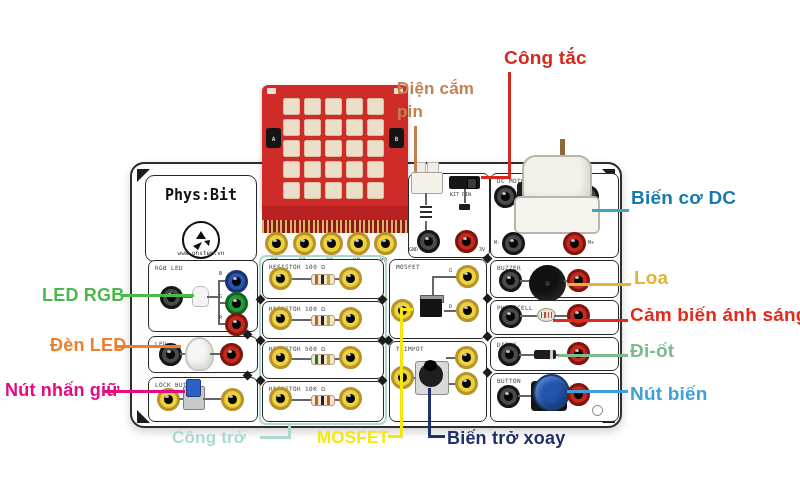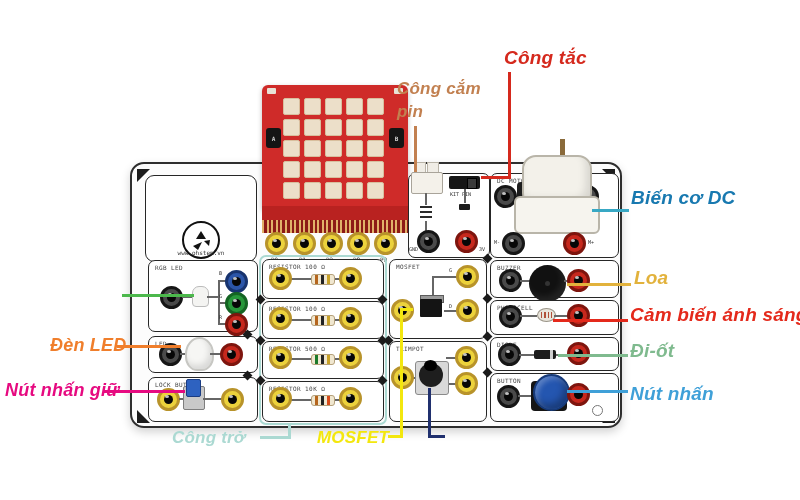--- a/index.html
+++ b/index.html
@@ -17,21 +17,21 @@
   .jack::after{content:"";position:absolute;left:5px;top:4px;width:4px;height:3px;border-radius:50%;background:rgba(255,255,255,.75);}
   .jack.yellow{background:#ecd23c;border:3px solid #b8932a;}
   .jack.black{background:#4a4a4a;border:3px solid #161616;}
   .jack.red{background:#c6281d;border:3px solid #7e150e;}
   .jack.blue{background:#2b55a8;border:3px solid #17336e;}
   .jack.green{background:#27973a;border:3px solid #146423;}
   .wire{position:absolute;background:#666;}
   .rivet{position:absolute;width:7px;height:7px;background:#1b1b1b;transform:rotate(45deg);}
   .corner{position:absolute;width:0;height:0;}
   
-  .alabel{position:absolute;font-weight:bold;font-size:18px;white-space:nowrap;letter-spacing:.2px;font-style:italic;}
+  .alabel{position:absolute;font-weight:bold;font-size:18px;white-space:nowrap;letter-spacing:.2px;}
   .aline{position:absolute;}
   
   #microbit{position:absolute;left:262px;top:85px;width:146px;height:124px;background:#cf2b29;
             border-radius:6px 6px 2px 2px;box-shadow:0 2px 5px rgba(0,0,0,.25);}
   #led-matrix{position:absolute;left:283px;top:98px;display:grid;grid-template-columns:repeat(5,17px);grid-auto-rows:17px;gap:4px;}
   .led-cell{background:#ecdfc9;border:1px solid #d8bf9e;border-radius:2px;box-sizing:border-box;}
   .mb-btn{position:absolute;width:15px;height:20px;background:#141414;border-radius:3px;color:#cfcfcf;
           font:bold 6px "DejaVu Sans Mono",monospace;display:flex;align-items:center;justify-content:center;}
   #edge-strip{position:absolute;left:262px;top:206px;width:146px;height:27px;background:#b92220;}
   #edge-pins{position:absolute;left:0;bottom:0;width:100%;height:13px;
@@ -45,20 +45,21 @@
 <div id="stage">
 
   <div id="board"></div>
 
   <div class="corner" style="left:137px;top:169px;border-top:13px solid #1c1c1c;border-right:13px solid transparent;"></div>
   <div class="corner" style="left:602px;top:169px;border-top:13px solid #1c1c1c;border-left:13px solid transparent;"></div>
   <div class="corner" style="left:137px;top:410px;border-bottom:13px solid #1c1c1c;border-right:13px solid transparent;"></div>
   <div class="corner" style="left:602px;top:410px;border-bottom:13px solid #1c1c1c;border-left:13px solid transparent;"></div>
 
   <div class="panel" style="left:145px;top:175px;width:112px;height:87px;border-radius:9px;">
+    <div style="position:absolute;left:0;top:10px;width:100%;text-align:center;font-family:'DejaVu Sans Mono',monospace;font-weight:bold;font-size:15px;color:#111;">Phys:Bit</div>
     <div style="position:absolute;left:50%;top:45px;transform:translateX(-50%);width:34px;height:34px;border:2.5px solid #111;border-radius:50%;display:flex;align-items:center;justify-content:center;">
       <svg width="22" height="22" viewBox="0 0 22 22">
           <polygon points="11,2 16,10 6,10" fill="#111"></polygon>
           <polygon points="3,17 12,13 8,21" fill="#111"></polygon>
           <polygon points="19,17 14,12 20,11" fill="#111"></polygon>
         </svg>
     </div>
     <div style="position:absolute;left:0;bottom:5px;width:100%;text-align:center;font:6px 'DejaVu Sans Mono',monospace;color:#333;">www.ohstem.vn</div>
   </div>
 
@@ -310,51 +311,53 @@
   <div class="rivet" style="left:484px;top:295px;"></div>
   <div class="rivet" style="left:484px;top:333px;"></div>
   <div class="rivet" style="left:484px;top:369px;"></div>
   <div class="rivet" style="left:385px;top:337px;"></div>
   <div style="position:absolute;left:592px;top:405px;width:11px;height:11px;border:1.5px solid #777;border-radius:50%;box-sizing:border-box;"></div>
 
   <div class="alabel" style="left: 504px; top: 47px; font-size: 19px; color: rgb(213, 41, 29);">Công tắc</div>
   <div class="aline" style="left: 508px; top: 72px; width: 3px; height: 106px; background-color: rgb(213, 41, 29);"></div>
   <div class="aline" style="left: 481px; top: 176px; width: 30px; height: 3px; background-color: rgb(213, 41, 29);"></div>
 
-  <div class="alabel" style="left: 397px; top: 78px; font-size: 17px; width: 95px; white-space: normal; line-height: 1.35; color: rgb(194, 128, 80);">Công cắm pin</div>
+  <div class="alabel" style="left: 397px; top: 78px; font-size: 17px; width: 95px; white-space: normal; line-height: 1.35; color: rgb(194, 128, 80);">Điện cắm pin</div>
   <div class="aline" style="left: 414px; top: 126px; width: 3px; height: 46px; background-color: rgb(194, 128, 80);"></div>
 
   <div class="alabel" style="left: 631px; top: 187px; font-size: 19px; color: rgb(24, 121, 176);">Biến cơ DC</div>
   <div class="aline" style="left: 592px; top: 209px; width: 37px; height: 3px; background-color: rgb(56, 168, 196);"></div>
 
   <div class="alabel" style="left: 634px; top: 267px; font-size: 19px; color: rgb(226, 178, 60);">Loa</div>
   <div class="aline" style="left: 567px; top: 283px; width: 64px; height: 3px; background-color: rgb(226, 178, 60);"></div>
 
   <div class="alabel" style="left: 630px; top: 304px; font-size: 19px; color: rgb(228, 41, 27);">Cảm biến ánh sáng</div>
   <div class="aline" style="left: 553px; top: 319px; width: 75px; height: 3px; background-color: rgb(228, 41, 27);"></div>
 
   <div class="alabel" style="left: 630px; top: 340px; font-size: 19px; color: rgb(127, 186, 142);">Đi-ốt</div>
   <div class="aline" style="left: 558px; top: 354px; width: 70px; height: 3px; background-color: rgb(127, 186, 142);"></div>
 
-  <div class="alabel" style="left: 630px; top: 383px; font-size: 19px; color: rgb(63, 160, 216);">Nút nhấn</div>
+  <div class="alabel" style="left: 630px; top: 383px; font-size: 19px; color: rgb(63, 160, 216);">Nút biến</div>
   <div class="aline" style="left: 567px; top: 390px; width: 61px; height: 3px; background-color: rgb(63, 160, 216);"></div>
 
+  <div class="alabel" style="left: 42px; top: 285px; font-size: 18px; color: rgb(76, 184, 76);">LED RGB</div>
   <div class="aline" style="left: 122px; top: 294px; width: 72px; height: 3px; background-color: rgb(76, 184, 76);"></div>
 
   <div class="alabel" style="left: 50px; top: 335px; font-size: 18px; color: rgb(240, 126, 43);">Đèn LED</div>
   <div class="aline" style="left: 117px; top: 345px; width: 64px; height: 3px; background-color: rgb(240, 126, 43);"></div>
 
   <div class="alabel" style="left: 5px; top: 380px; font-size: 18px; color: rgb(230, 10, 128);">Nút nhấn giữ</div>
   <div class="aline" style="left: 103px; top: 390px; width: 82px; height: 3px; background-color: rgb(230, 10, 128);"></div>
 
   <div class="alabel" style="left: 172px; top: 428px; font-size: 17px; color: rgb(171, 217, 210);">Công trở</div>
   <div class="aline" style="left: 260px; top: 436px; width: 31px; height: 3px; background-color: rgb(171, 217, 210);"></div>
   <div class="aline" style="left: 288px; top: 423px; width: 3px; height: 16px; background-color: rgb(171, 217, 210);"></div>
 
   <div class="alabel" style="left: 317px; top: 428px; font-size: 17px; color: rgb(243, 231, 14);">MOSFET</div>
   <div class="aline" style="left: 388px; top: 435px; width: 15px; height: 3px; background-color: rgb(243, 231, 14);"></div>
   <div class="aline" style="left: 400px; top: 309px; width: 3px; height: 129px; background-color: rgb(243, 231, 14);"></div>
   <div class="aline" style="left: 400px; top: 308px; width: 13px; height: 3px; background-color: rgb(243, 231, 14);"></div>
 
+  <div class="alabel" style="left: 447px; top: 428px; font-size: 18px; color: rgb(32, 48, 110);">Biến trở xoay</div>
   <div class="aline" style="left: 428px; top: 388px; width: 3px; height: 50px; background-color: rgb(32, 48, 110);"></div>
   <div class="aline" style="left: 428px; top: 435px; width: 17px; height: 3px; background-color: rgb(32, 48, 110);"></div>
 
 </div>
 
 </body></html>

